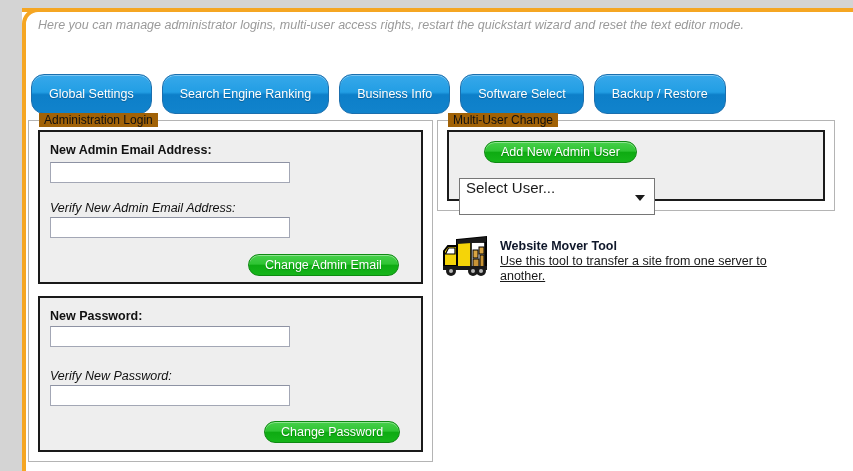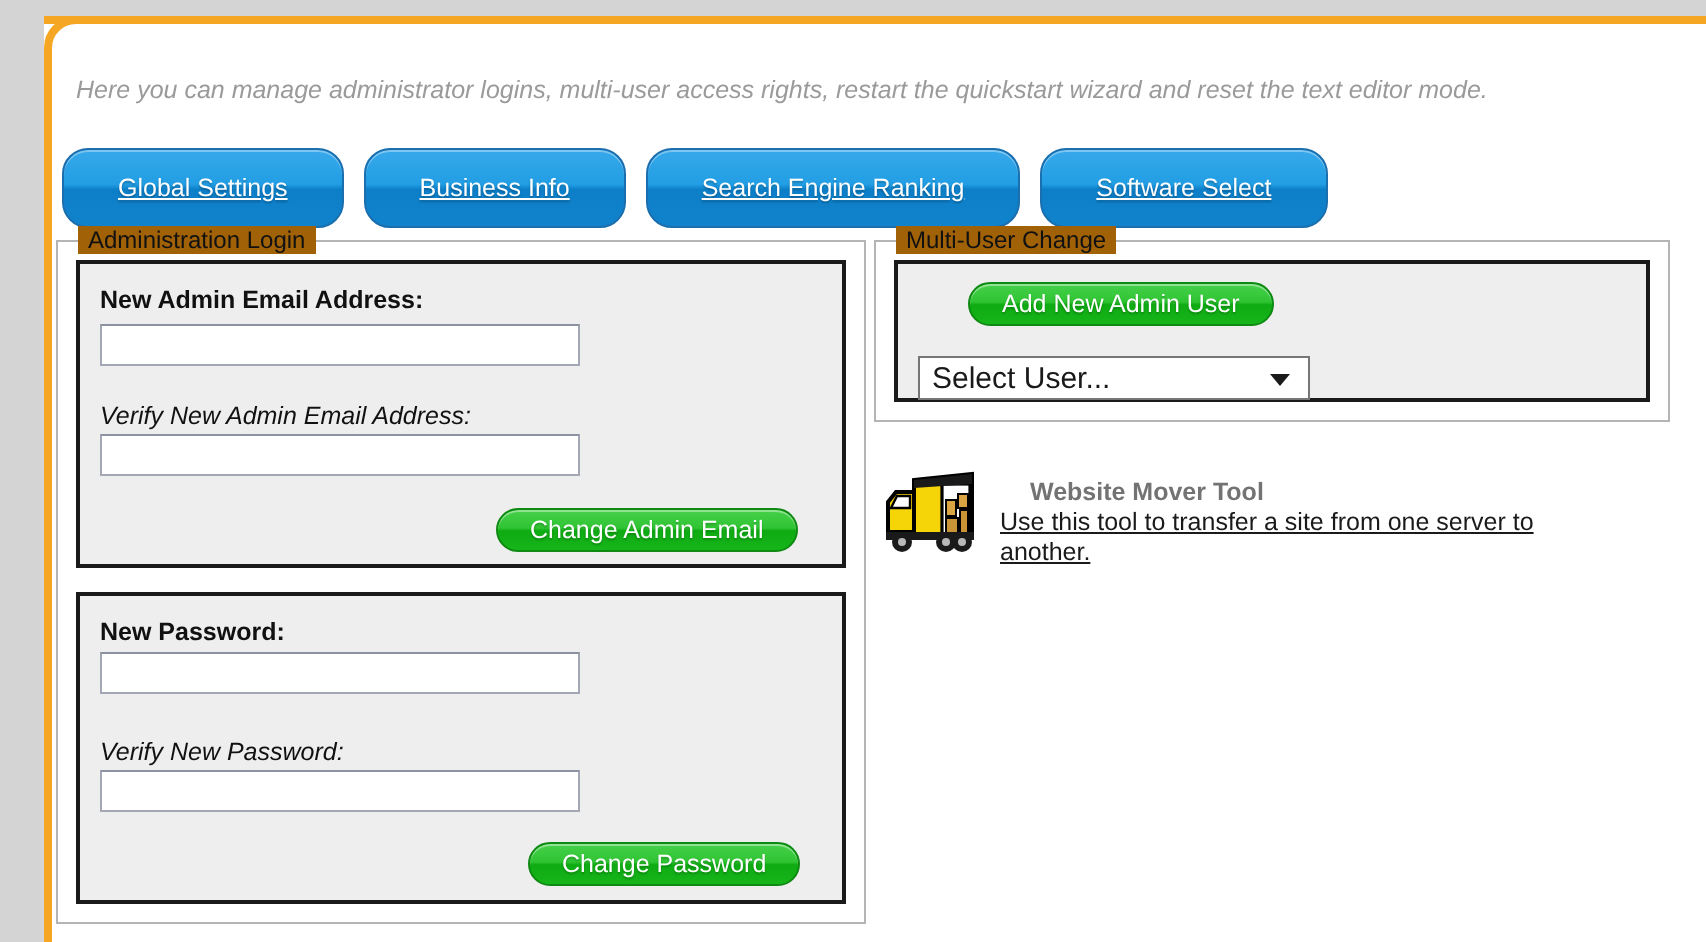--- a/index.html
+++ b/index.html
@@ -65,53 +65,52 @@
   .clipboard-icon { width: 26px; height: 28px; display:block; flex:0 0 auto; }
   .page-title {
     font-family: "Liberation Serif", serif;
     font-style: italic;
     font-size: 25px;
     color: #4d4d4d;
     letter-spacing: 0.2px;
     white-space: nowrap;
   }
   .subtitle {
-    margin-top: 24px;
+    margin-top: 4px;
     font-family: "Liberation Sans", sans-serif;
     font-style: italic;
     font-size: 12.5px;
     color: #9a9a9a;
     white-space: nowrap;
   }
 
   
   .navbar {
     position: absolute;
     left: 31px; top: 74px;
     display: flex;
     gap: 10px;
   }
   .pill {
     display: inline-flex;
     align-items: center;
     justify-content: center;
     height: 40px;
-    padding: 0 27px;
+    padding: 0 17px;
     border-radius: 13px;
     color: #ffffff;
     font-size: 12.5px;
     font-family: "Liberation Sans", sans-serif;
     white-space: nowrap;
     cursor: pointer;
     border: 1px solid #1b6fae;
     background: linear-gradient(to bottom, #37a8ea 0%, #229ee4 45%, #0d7fc9 52%, #1183cc 100%);
     box-shadow: inset 0 1px 0 rgba(255,255,255,0.35);
     text-shadow: 0 1px 1px rgba(0,0,0,0.25);
     box-sizing: border-box;
-    text-decoration: underline;
   }
 
   
   .fieldset {
     position: absolute;
     border: 1px solid #b4b4b4;
     background: transparent;
     box-sizing: border-box;
   }
   .legend {
@@ -181,26 +180,25 @@
     background: linear-gradient(to bottom, #46d04a 0%, #2fc433 45%, #0eab12 52%, #16b51a 100%);
     box-shadow: inset 0 1px 0 rgba(255,255,255,0.40);
     text-shadow: 0 1px 1px rgba(0,0,0,0.22);
     box-sizing: border-box;
   }
 
   
   .user-select {
     position: absolute;
     left: 459px; top: 178px;
-    width: 196px; height: 22px;
+    width: 196px; height: 37px;
     background: #ffffff;
     border: 1px solid #767676;
     box-sizing: border-box;
     display: flex;
-    align-items: center;
     padding-left: 6px;
     font-size: 15px;
     font-family: "Liberation Sans", sans-serif;
     color: #1a1a1a;
     cursor: pointer;
   }
   .select-arrow {
     position: absolute;
     right: 9px; top: 50%;
     margin-top: -2px;
@@ -217,24 +215,23 @@
     display: flex;
     align-items: flex-start;
     gap: 8px;
     width: 340px;
   }
   .truck-icon { width: 52px; height: 46px; flex: 0 0 auto; display:block; }
   .mover-text { padding-top: 6px; }
   .mover-title {
     font-size: 12.5px;
     font-weight: bold;
-    color: #737373;
+    color: #0f172a;
     font-family: "Liberation Sans", sans-serif;
     line-height: 15px;
-    margin-left: 15px;
   }
   .mover-desc {
     font-size: 12.5px;
     color: #1a1a1a;
     font-family: "Liberation Sans", sans-serif;
     line-height: 15px;
     width: 290px;
     text-decoration: underline;
   }
 </style>
@@ -247,23 +244,24 @@
   <div class="gray-strip-left"></div>
   <div class="orange-frame"></div>
   <div class="orange-top-bar"></div>
 
   <div class="header">
     <div class="subtitle">Here you can manage administrator logins, multi-user access rights, restart the quickstart wizard and reset the text editor mode.</div>
   </div>
 
   <div class="navbar">
     <div class="pill">Global Settings</div>
+    <div class="pill">Search Engine Ranking</div>
     <div class="pill">Business Info</div>
-    <div class="pill">Search Engine Ranking</div>
     <div class="pill">Software Select</div>
+    <div class="pill">Backup / Restore</div>
   </div>
 
   <div class="fieldset" id="fs-admin-login">
     <div class="legend">Administration Login</div>
   </div>
 
   <div class="panel" id="panel-email">
     <div class="field-label bold" style="left:10px; top:11px;">New Admin Email Address:</div>
     <input class="text-input" style="left: 10px; top: 30px;" type="text" value="">
     <div class="field-label italic" style="left:10px; top:69px;">Verify New Admin Email Address:</div>

